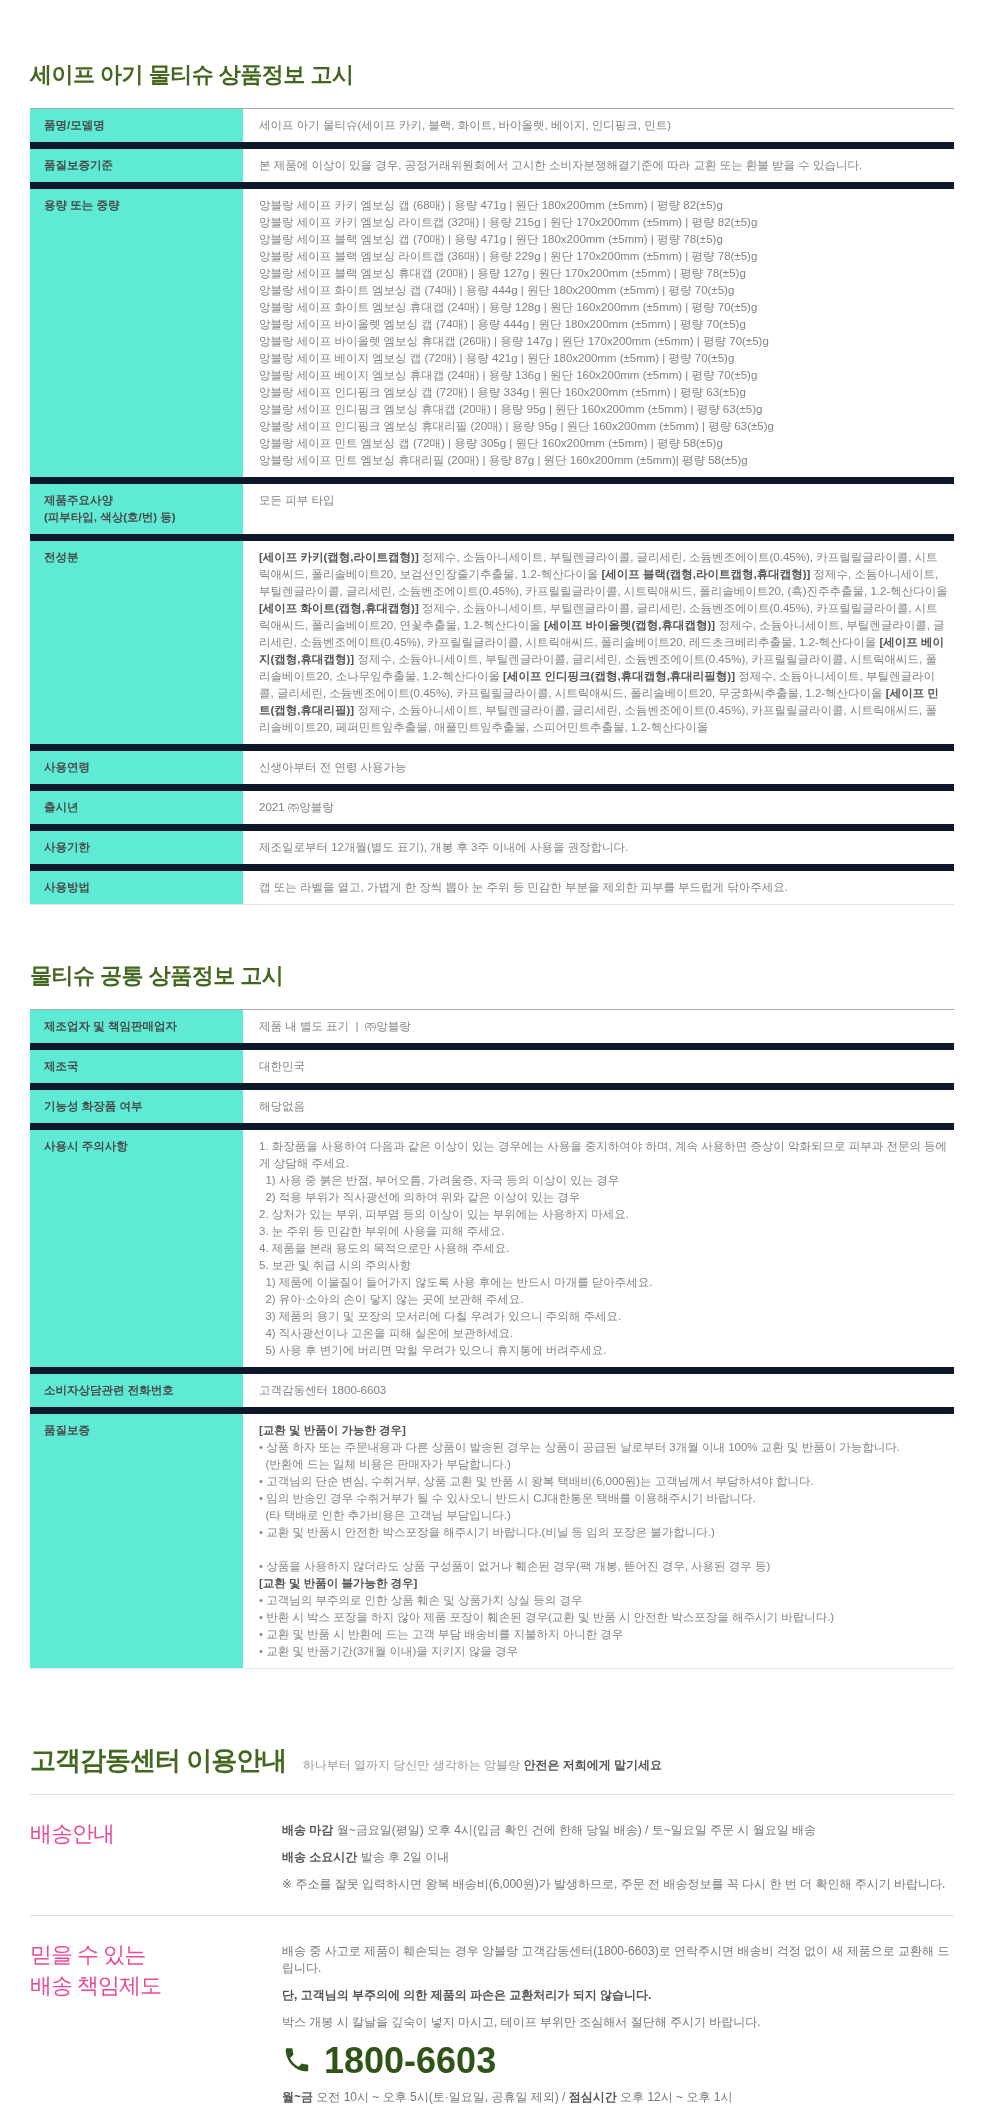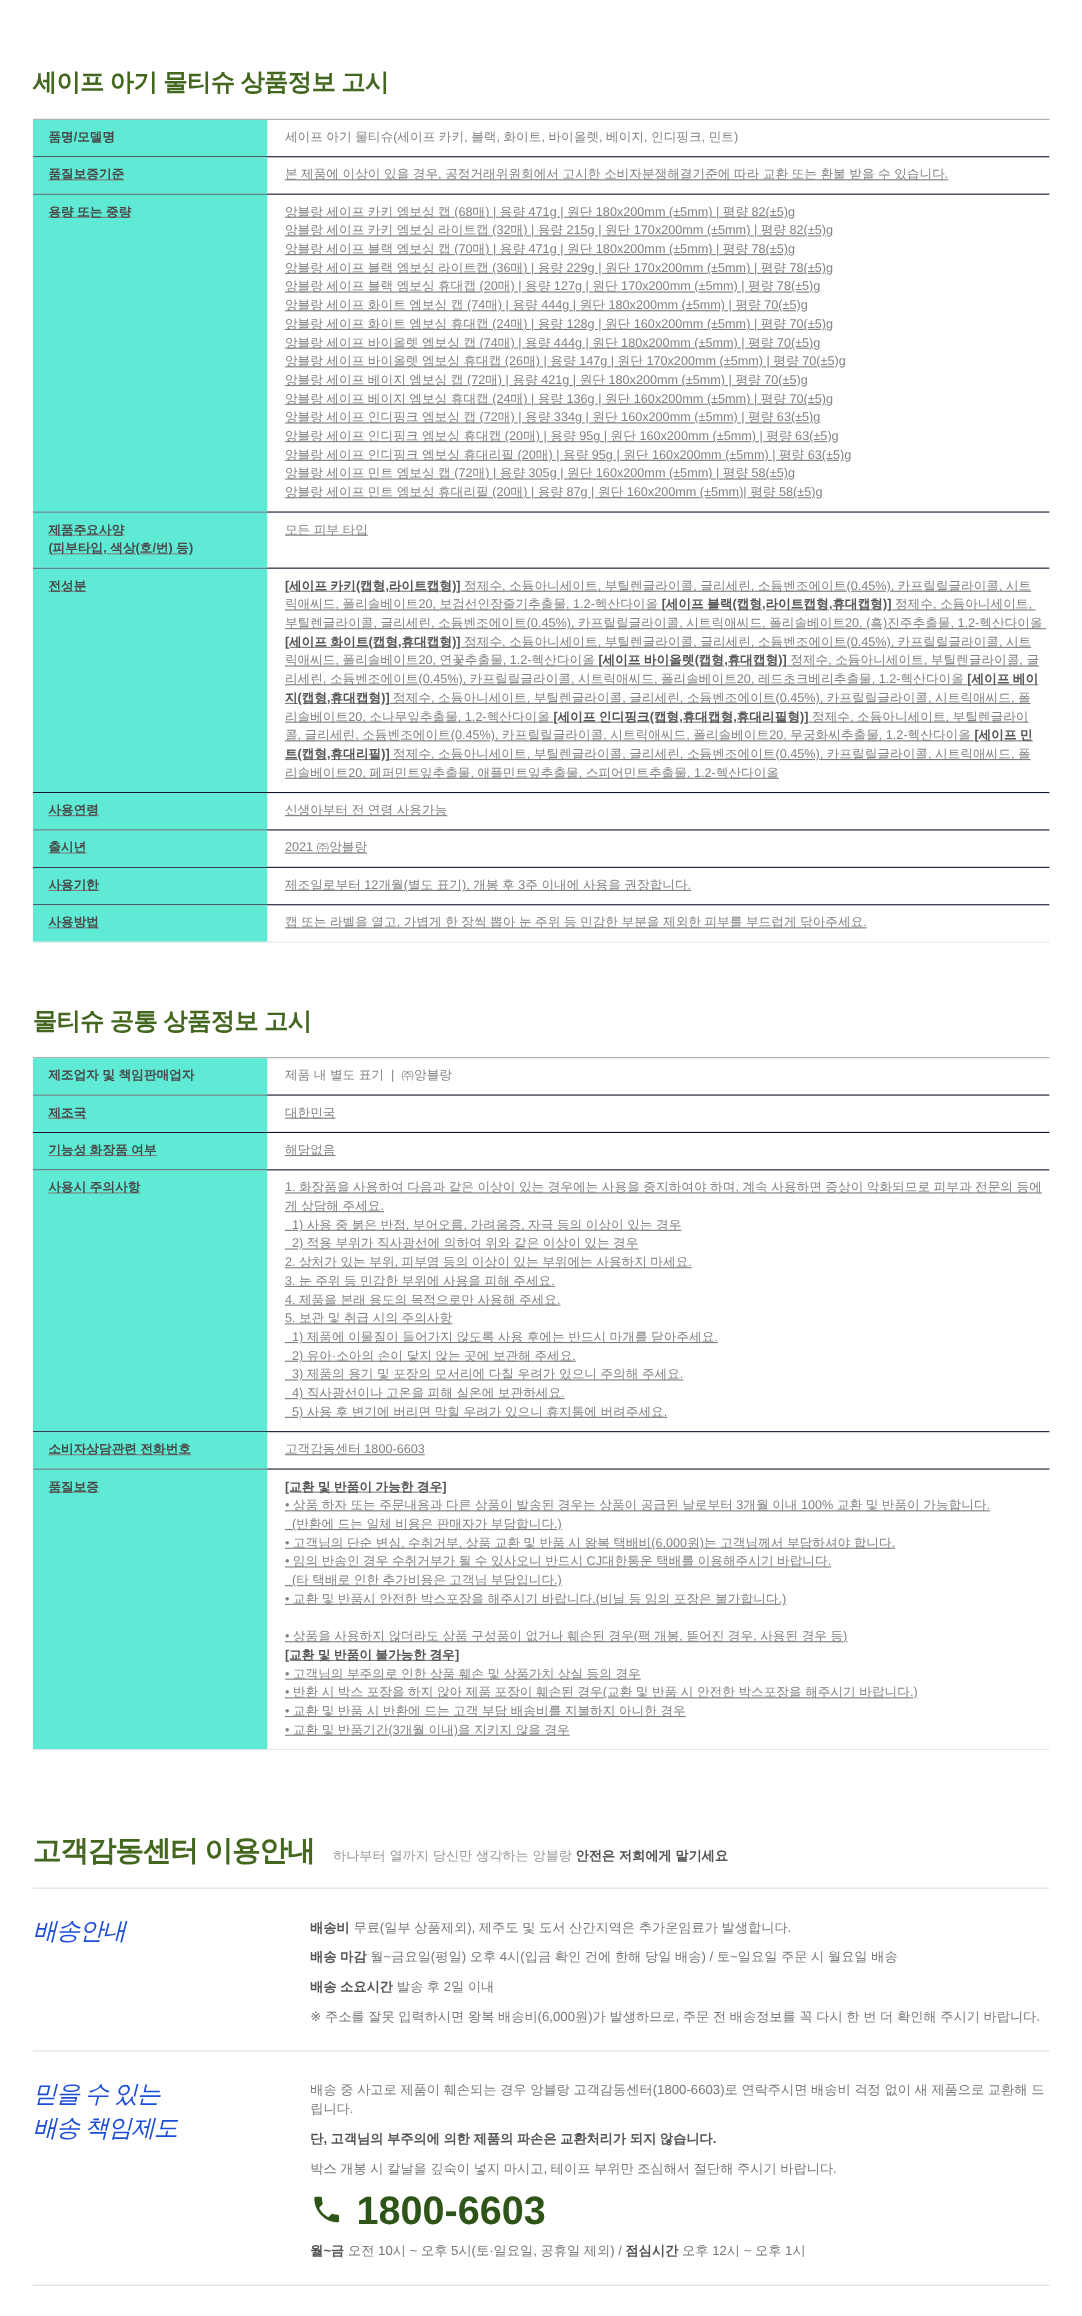--- a/index.html
+++ b/index.html
@@ -3,36 +3,36 @@
 <meta charset="utf-8">
 <style>
   html,body{margin:0;padding:0;background:#fff;}
   body{font-family:"Liberation Sans","DejaVu Sans",sans-serif;color:#7d7d7d;-webkit-font-smoothing:antialiased;}
   .page{width:984px;box-sizing:border-box;padding:60px 30px 150px;background:#fff;}
 
   h1.sec-title{font-size:22px;font-weight:700;color:#44671f;margin:0 0 18px;letter-spacing:-0.5px;}
 
   .info-table{border-top:1px solid #a8a8a8;border-bottom:1px solid #e5e5e5;font-size:11.5px;line-height:17px;}
   .info-row{display:flex;}
-  .info-row + .info-row{border-top:1px solid #0f172a;text-decoration:underline;}
+  .info-row + .info-row{border-top:7px solid #0f172a;}
   .info-label{flex:0 0 193px;width:193px;background:#5eead4;padding:8px 6px 8px 14px;color:#4a4a4a;font-weight:700;box-sizing:content-box;}
   .info-value{flex:1;padding:8px 6px 8px 16px;color:#828282;}
   .val-line{white-space:pre-wrap;min-height:17px;}
   .val-para{white-space:pre-wrap;}
   .seg-b{font-weight:700;color:#555;margin-top:29px;}
 
   .gap-top{margin-top:56px;}
 
   .svc{margin-top:74px;}
   .svc-head{margin:0 0 16px;}
   .svc-head h2{display:inline;font-size:26px;font-weight:700;color:#44671f;margin:0;letter-spacing:-1px;}
   .svc-sub{font-size:12px;color:#999;margin-left:12px;}
   .svc-sub b{color:#555;}
   .svc-row{display:flex;border-top:1px solid #ddd;padding:24px 0 22px;}
-  .svc-label{flex:0 0 252px;width:252px;font-size:22px;color:#1d4ed8;line-height:1.4;letter-spacing:-1px;font-style:italic;}
+  .svc-label{flex:0 0 252px;width:252px;font-size:22px;color:#ec4899;line-height:1.4;letter-spacing:-1px;}
   .svc-body{flex:1;font-size:12px;line-height:17px;color:#777;padding-top:3px;}
   .svc-para{margin:0 0 10px;white-space:pre-wrap;}
   .svc-para:last-child{margin-bottom:0;}
   .phone-line{display:flex;align-items:center;gap:12px;margin:14px 0 14px;color:#2f5418;}
   .phone-number{font-size:36px;font-weight:700;color:#2f5418;letter-spacing:0;}
   .phone-icon{display:inline-flex;}
   .phone-icon svg{width:30px;height:30px;fill:#2f5418;}
 </style>
 </head>
 <body>
@@ -215,21 +215,20 @@
     <div class="svc-head">
       <h2>고객감동센터 이용안내</h2>
       <span class="svc-sub"><span>하나부터 열까지 당신만 생각하는 앙블랑</span> <b>안전은 저희에게 맡기세요</b></span>
     </div>
     <div id="svc-rows">
         <div class="svc-row">
           <div class="svc-label">
             <div>배송안내</div>
           </div>
           <div class="svc-body">
-            <div class="svc-para"><span class="seg-b">배송비</span><span> 무료(일부 상품제외), 제주도 및 도서 산간지역은 추가운임료가 발생합니다.</span></div>
             <div class="svc-para"><span class="seg-b">배송 마감</span><span> 월~금요일(평일) 오후 4시(입금 확인 건에 한해 당일 배송) / 토~일요일 주문 시 월요일 배송</span></div>
             <div class="svc-para"><span class="seg-b">배송 소요시간</span><span> 발송 후 2일 이내</span></div>
             <div class="svc-para"><span>※ 주소를 잘못 입력하시면 왕복 배송비(6,000원)가 발생하므로, 주문 전 배송정보를 꼭 다시 한 번 더 확인해 주시기 바랍니다.</span></div>
           </div>
         </div>
         <div class="svc-row">
           <div class="svc-label">
             <div>믿을 수 있는</div>
             <div>배송 책임제도</div>
           </div>

